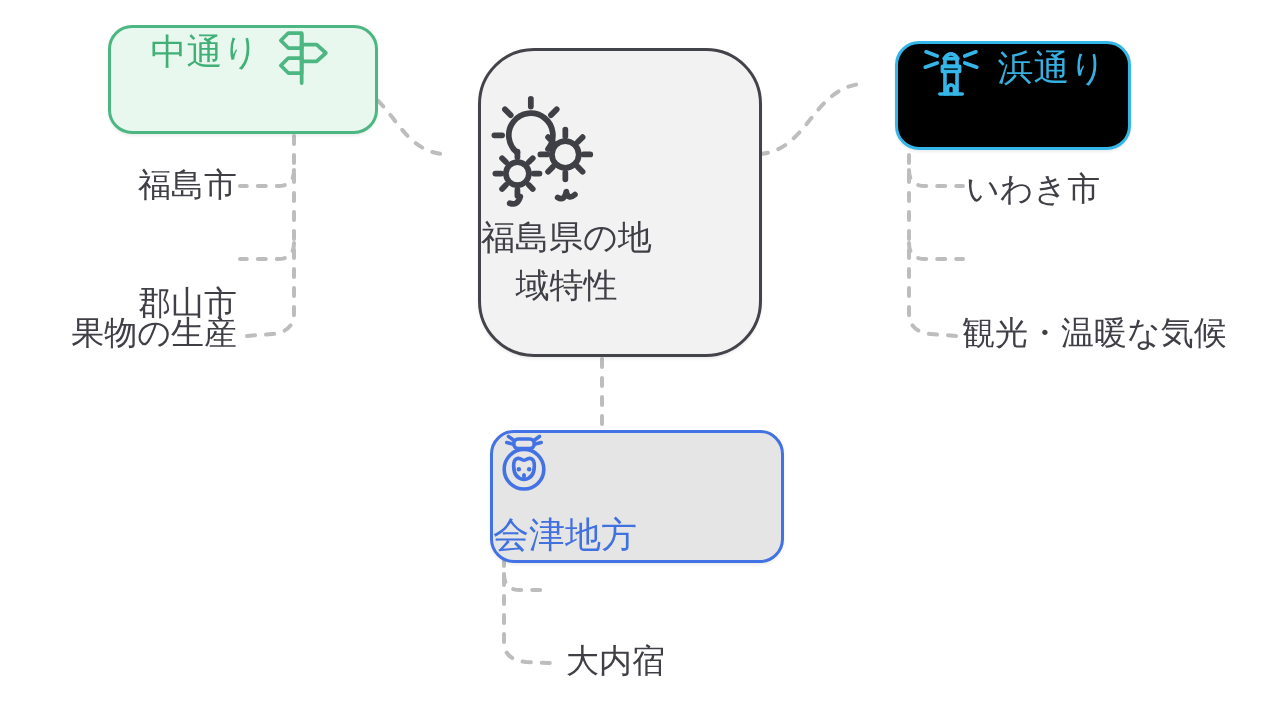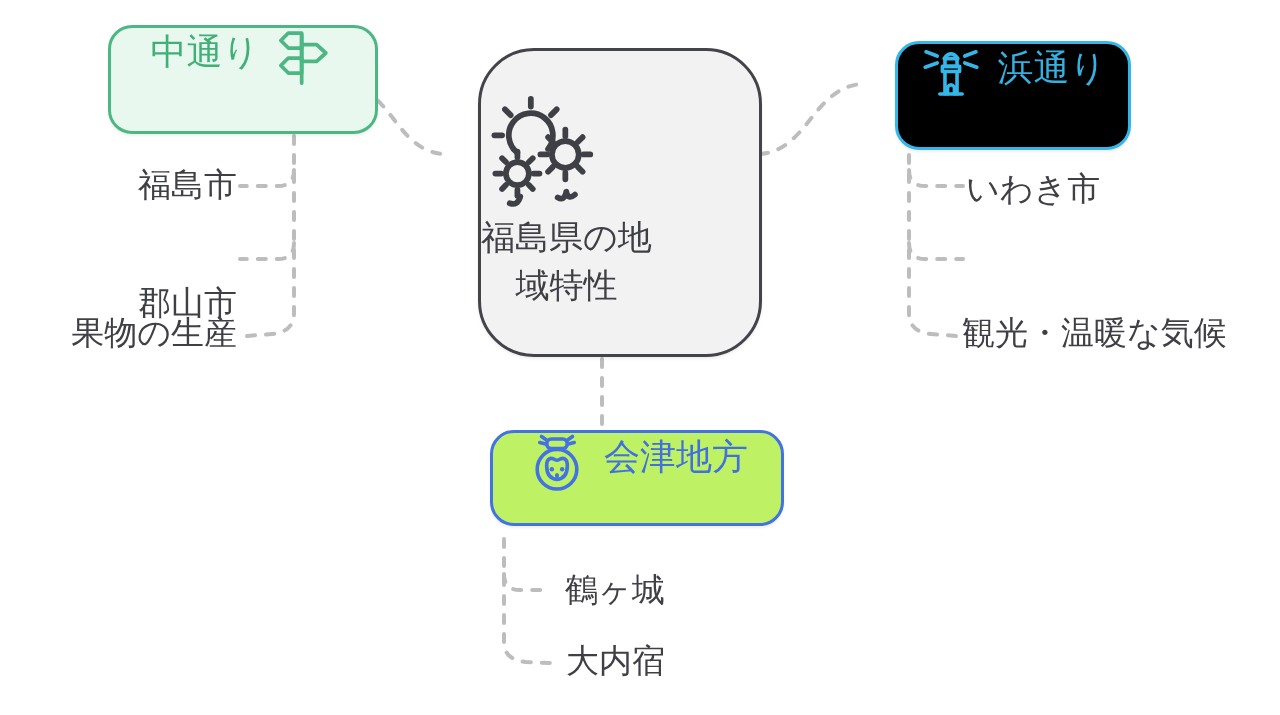--- a/index.html
+++ b/index.html
@@ -10,21 +10,21 @@
   svg.connectors{position:absolute;left:0;top:0;width:1280px;height:715px;}
   svg.connectors path{fill:none;stroke:#bdbdbd;stroke-width:4;stroke-linecap:round;stroke-dasharray:8 11;}
 
   .node{position:absolute;box-sizing:border-box;display:flex;align-items:flex-start;justify-content:center;
         box-shadow:0 2px 3px rgba(0,0,0,0.07);margin-left:35px;}
   .branch{border-radius:24px;gap:16px;font-size:36px;font-weight:400;}
   .branch .icon{flex:0 0 auto;display:block;}
 
   .node-nakadori{left:73px;top:25px;width:270px;height:109px;background:#e8f8ef;border:3px solid #4cb782;color:#41b077;}
   .node-hamadori{left:860px;top:41px;width:236px;height:109px;background:#000000;border:3px solid #35b6e8;color:#35b0e0;}
-  .node-aizu{left:455px;top:430px;width:294px;height:96px;background:#bef264;border:3px solid #4372e4;color:#4170df;}
+  .node-aizu{left:455px;top:430px;width:294px;height:133px;background:#e5e5e5;border:3px solid #4372e4;color:#4170df;flex-direction:column;}
 
   .node-root{left:443px;top:48px;width:284px;height:309px;background:#f2f2f3;border:3.5px solid #43434a;
              border-radius:56px;flex-direction:column;gap:4px;}
   .root-label{font-size:34px;line-height:1.4;text-align:center;color:#3f3f46;}
 
   .leaf{position:absolute;font-size:33px;line-height:46px;color:#3f3f46;white-space:nowrap;}
   .leaf-left{right:1043px;text-align:right;}
 </style>
 </head>
 <body>
@@ -135,16 +135,15 @@
     <span>会津地方</span>
   </div>
 
   <div class="leaf leaf-left" style="top:162px;">福島市</div>
   <div class="leaf leaf-left" style="top:236px;margin-top:44px;">郡山市</div>
   <div class="leaf leaf-left" style="top:310px;">果物の生産</div>
 
   <div class="leaf" style="left:966px;top:166px;">いわき市</div>
   <div class="leaf" style="left:962px;top:310px;">観光・温暖な気候</div>
 
-  <div class="leaf" style="left:565px;top:567px;">鶴ヶ城</div>
   <div class="leaf" style="left:566px;top:638px;text-align:right;">大内宿</div>
 
 </div>
 
 </body></html>

